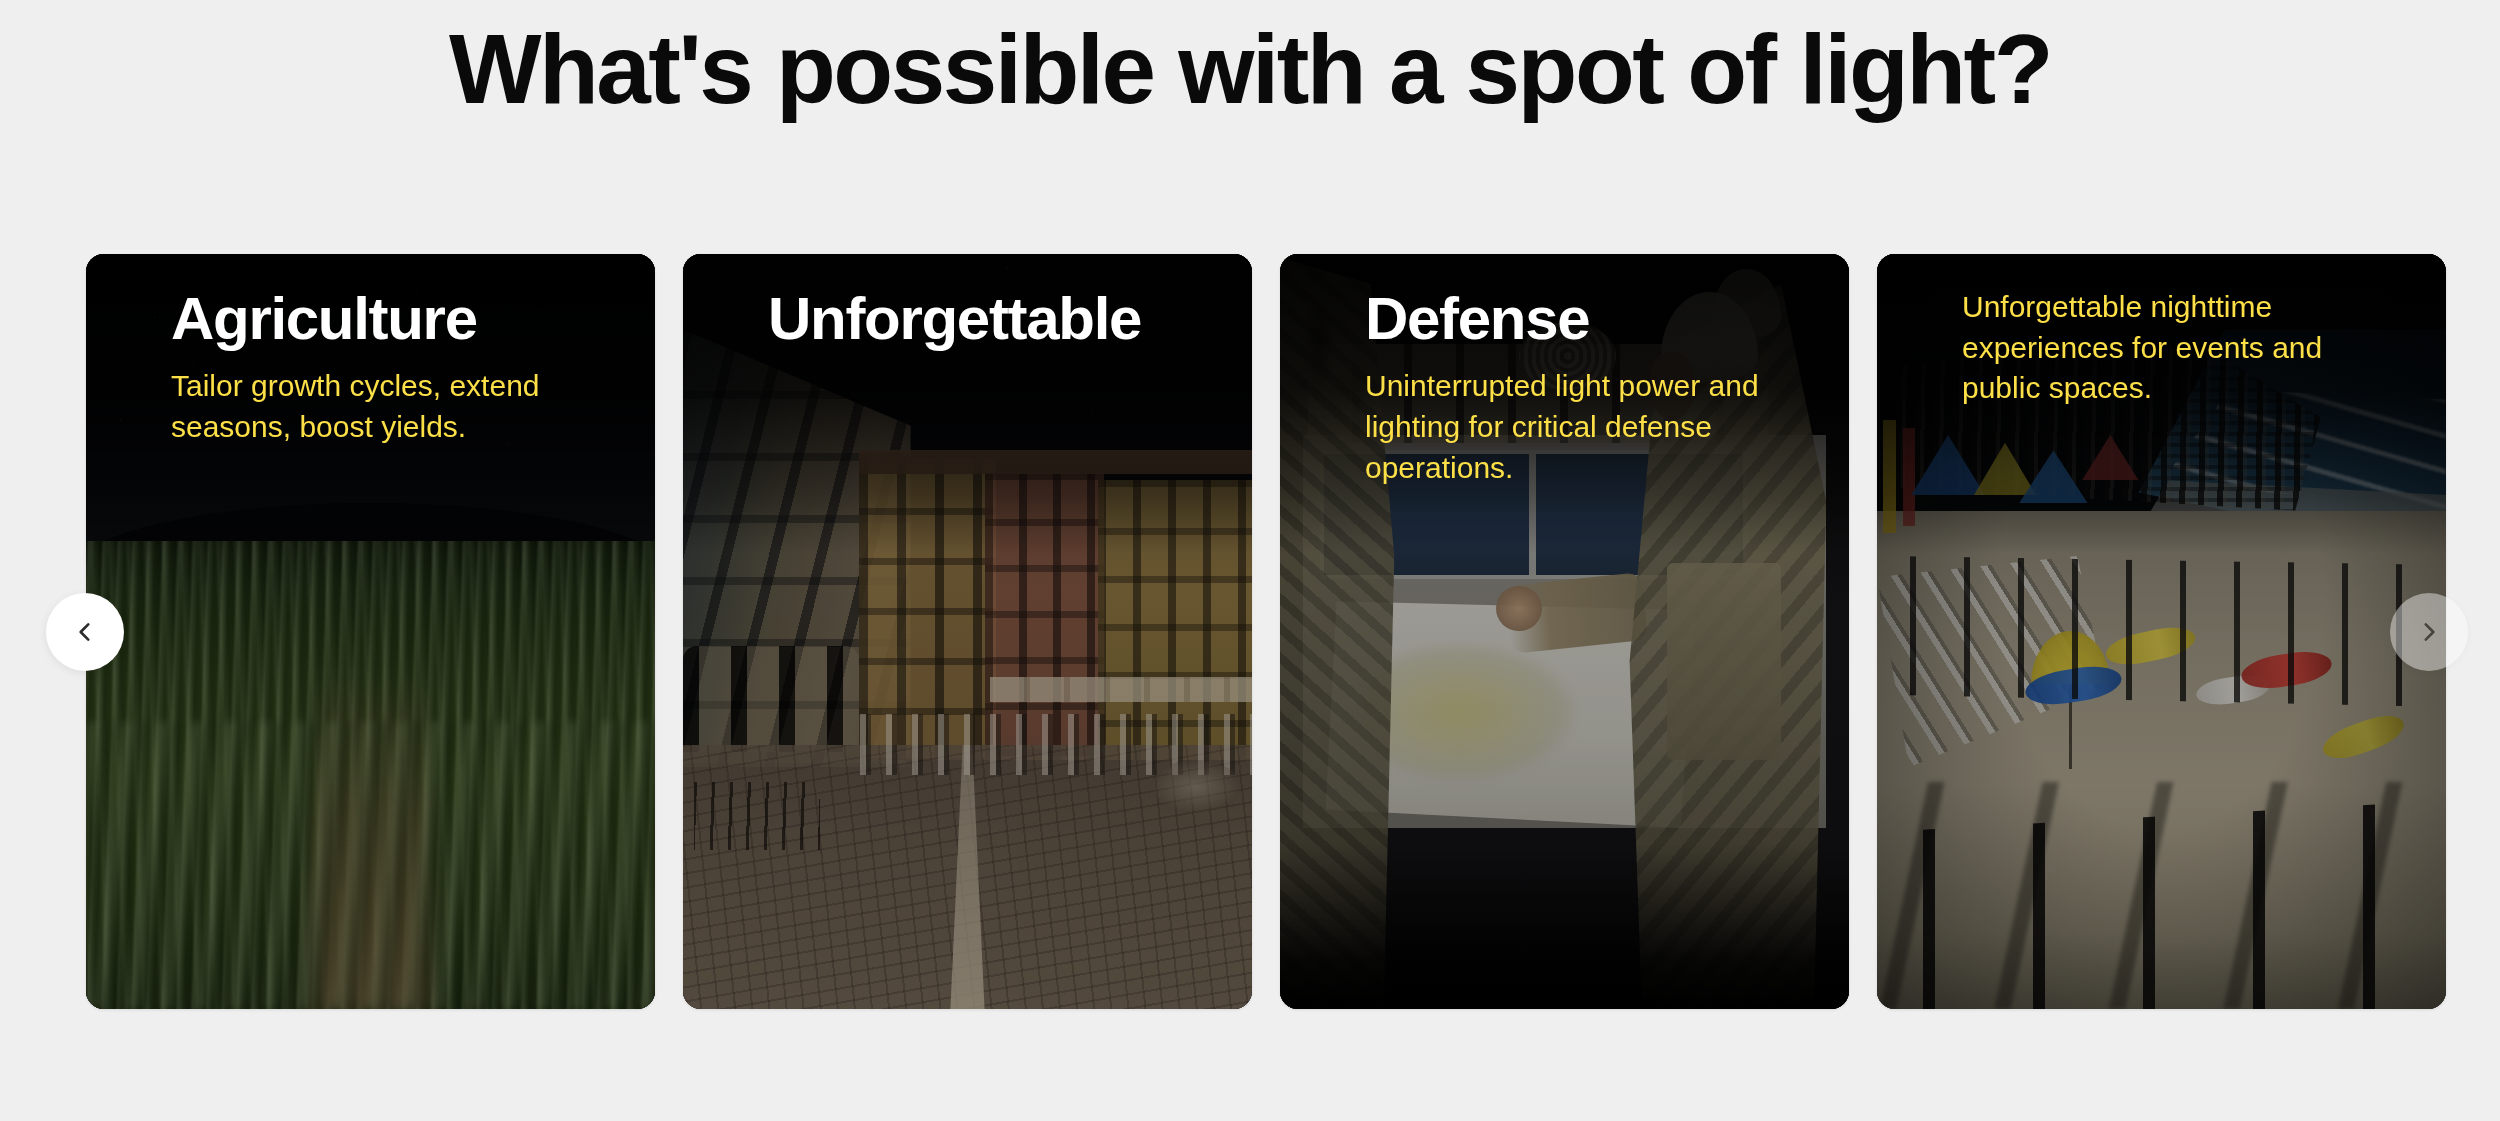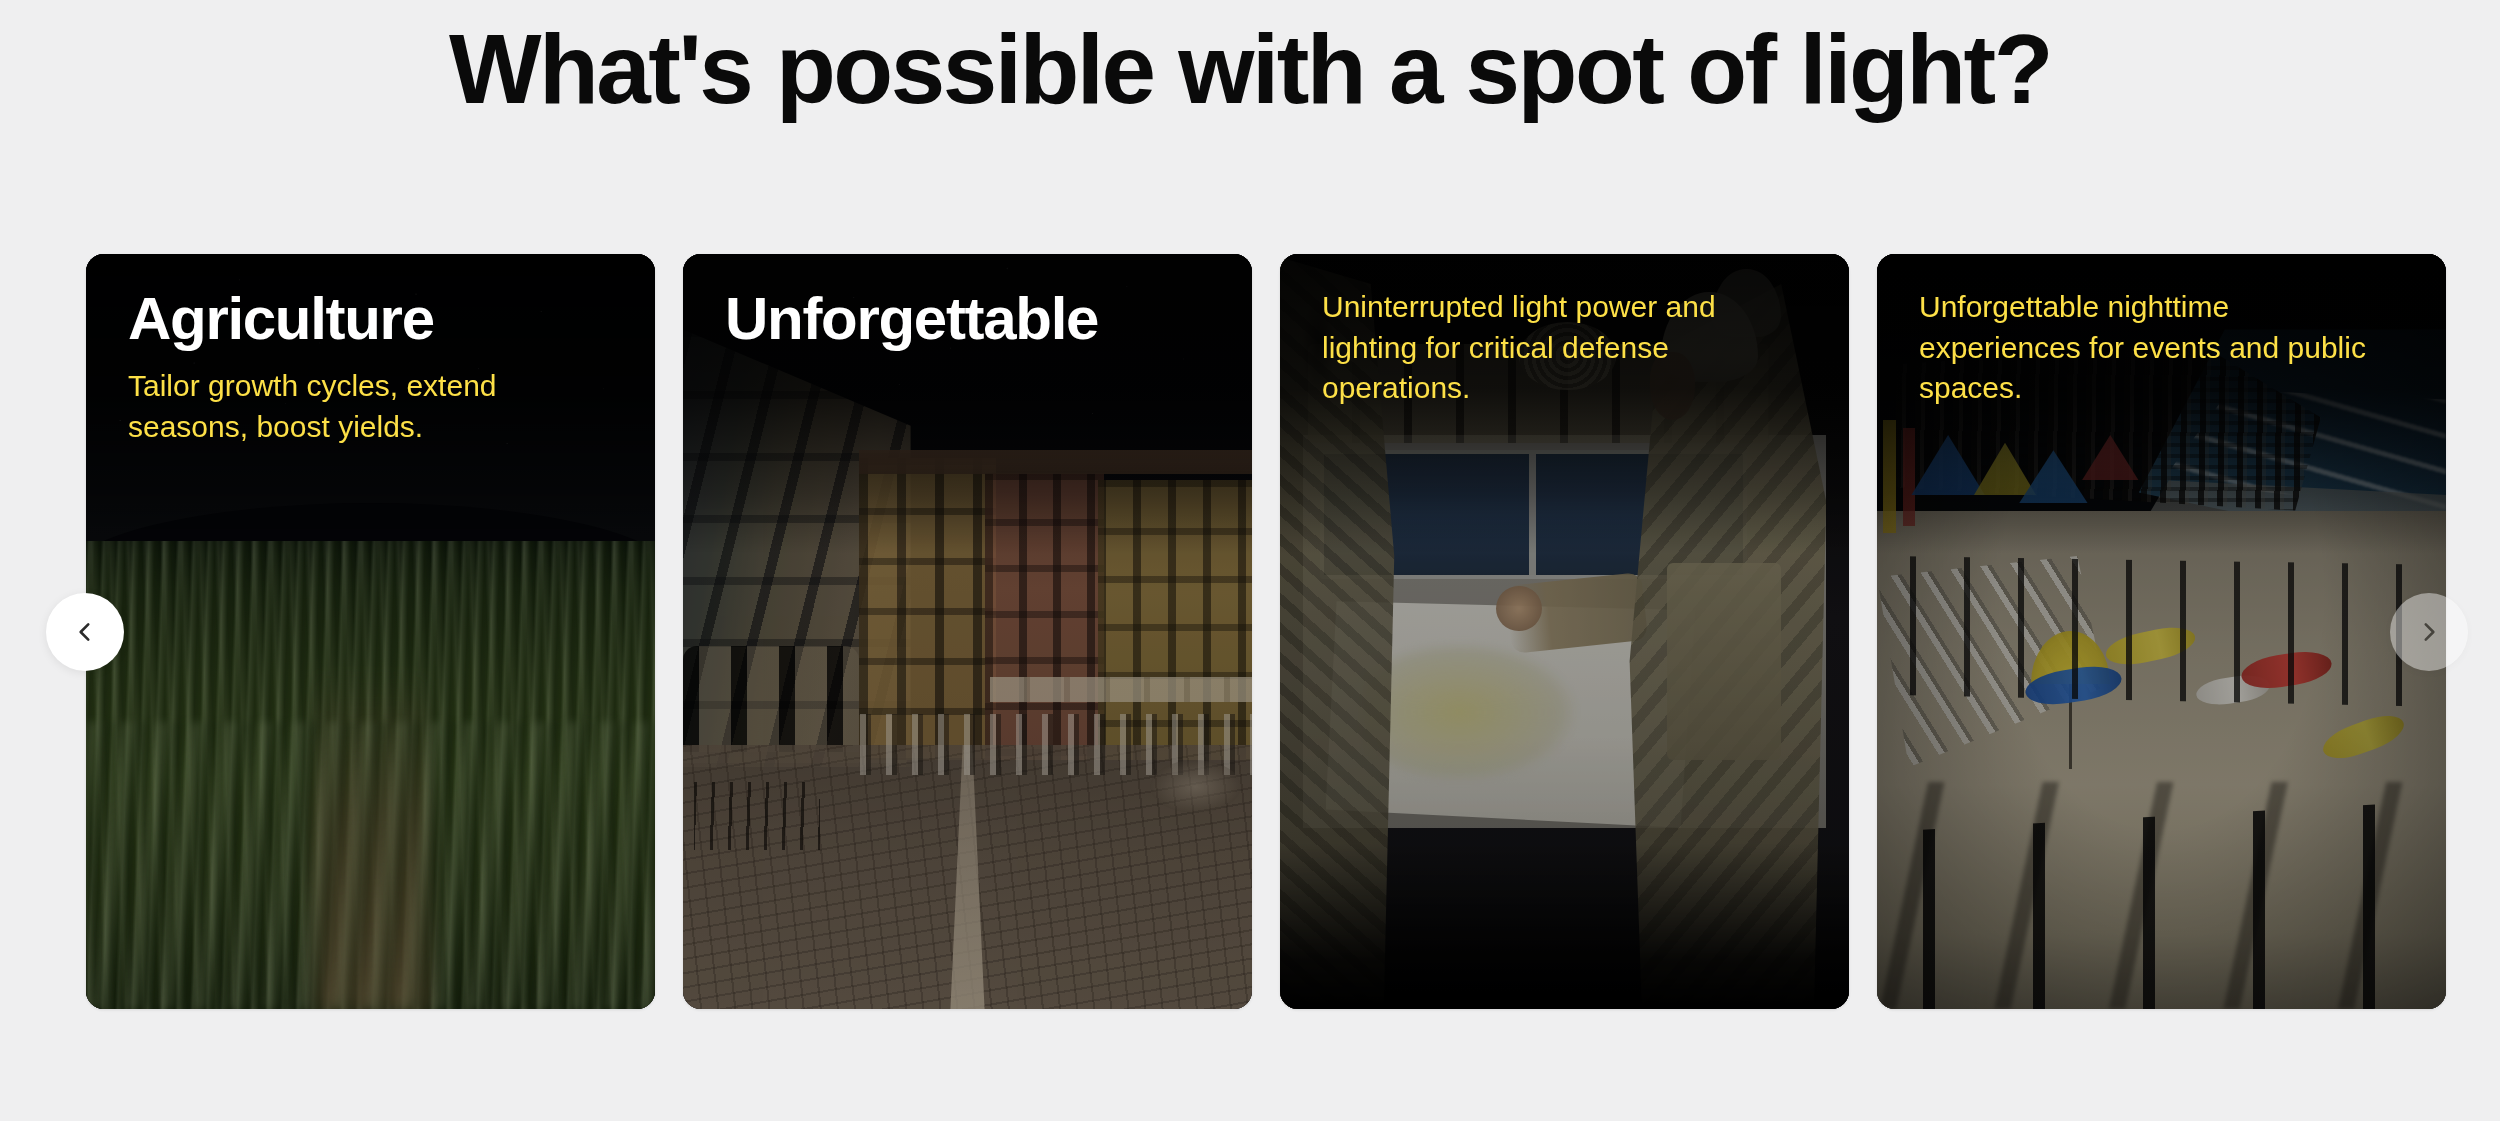--- a/index.html
+++ b/index.html
@@ -44,20 +44,21 @@
 
   .card {
     position: relative;
     width: 569px;
     height: 755px;
     border-radius: 18px;
     overflow: hidden;
     background: #060606;
     flex: 0 0 auto;
     box-shadow: 0 1px 3px rgba(0,0,0,0.10);
+    padding-left: 43px;
   }
 
   .card-photo {
     position: absolute;
     inset: 0;
     overflow: hidden;
   }
 
   .card-scrim {
     position: absolute;
@@ -621,20 +622,21 @@
           <div class="vest-r"></div>
           <div class="helmet-edge"></div>
           <div class="helmet-r"></div>
           <div class="face-r"></div>
           <div class="shadowbottom"></div>
         </div>
         <div class="photo-dim"></div>
       </div>
       <div class="card-scrim"></div>
       <div class="card-text">
+        <div class="card-title">Defense</div>
         <div class="card-desc">Uninterrupted light power and lighting for critical defense operations.</div>
       </div>
     </div>
 
     <div class="card">
       <div class="card-photo">
         <div class="ph-exp">
           <div class="night"></div>
           <div class="ocean"></div>
           <div class="surf"></div>

